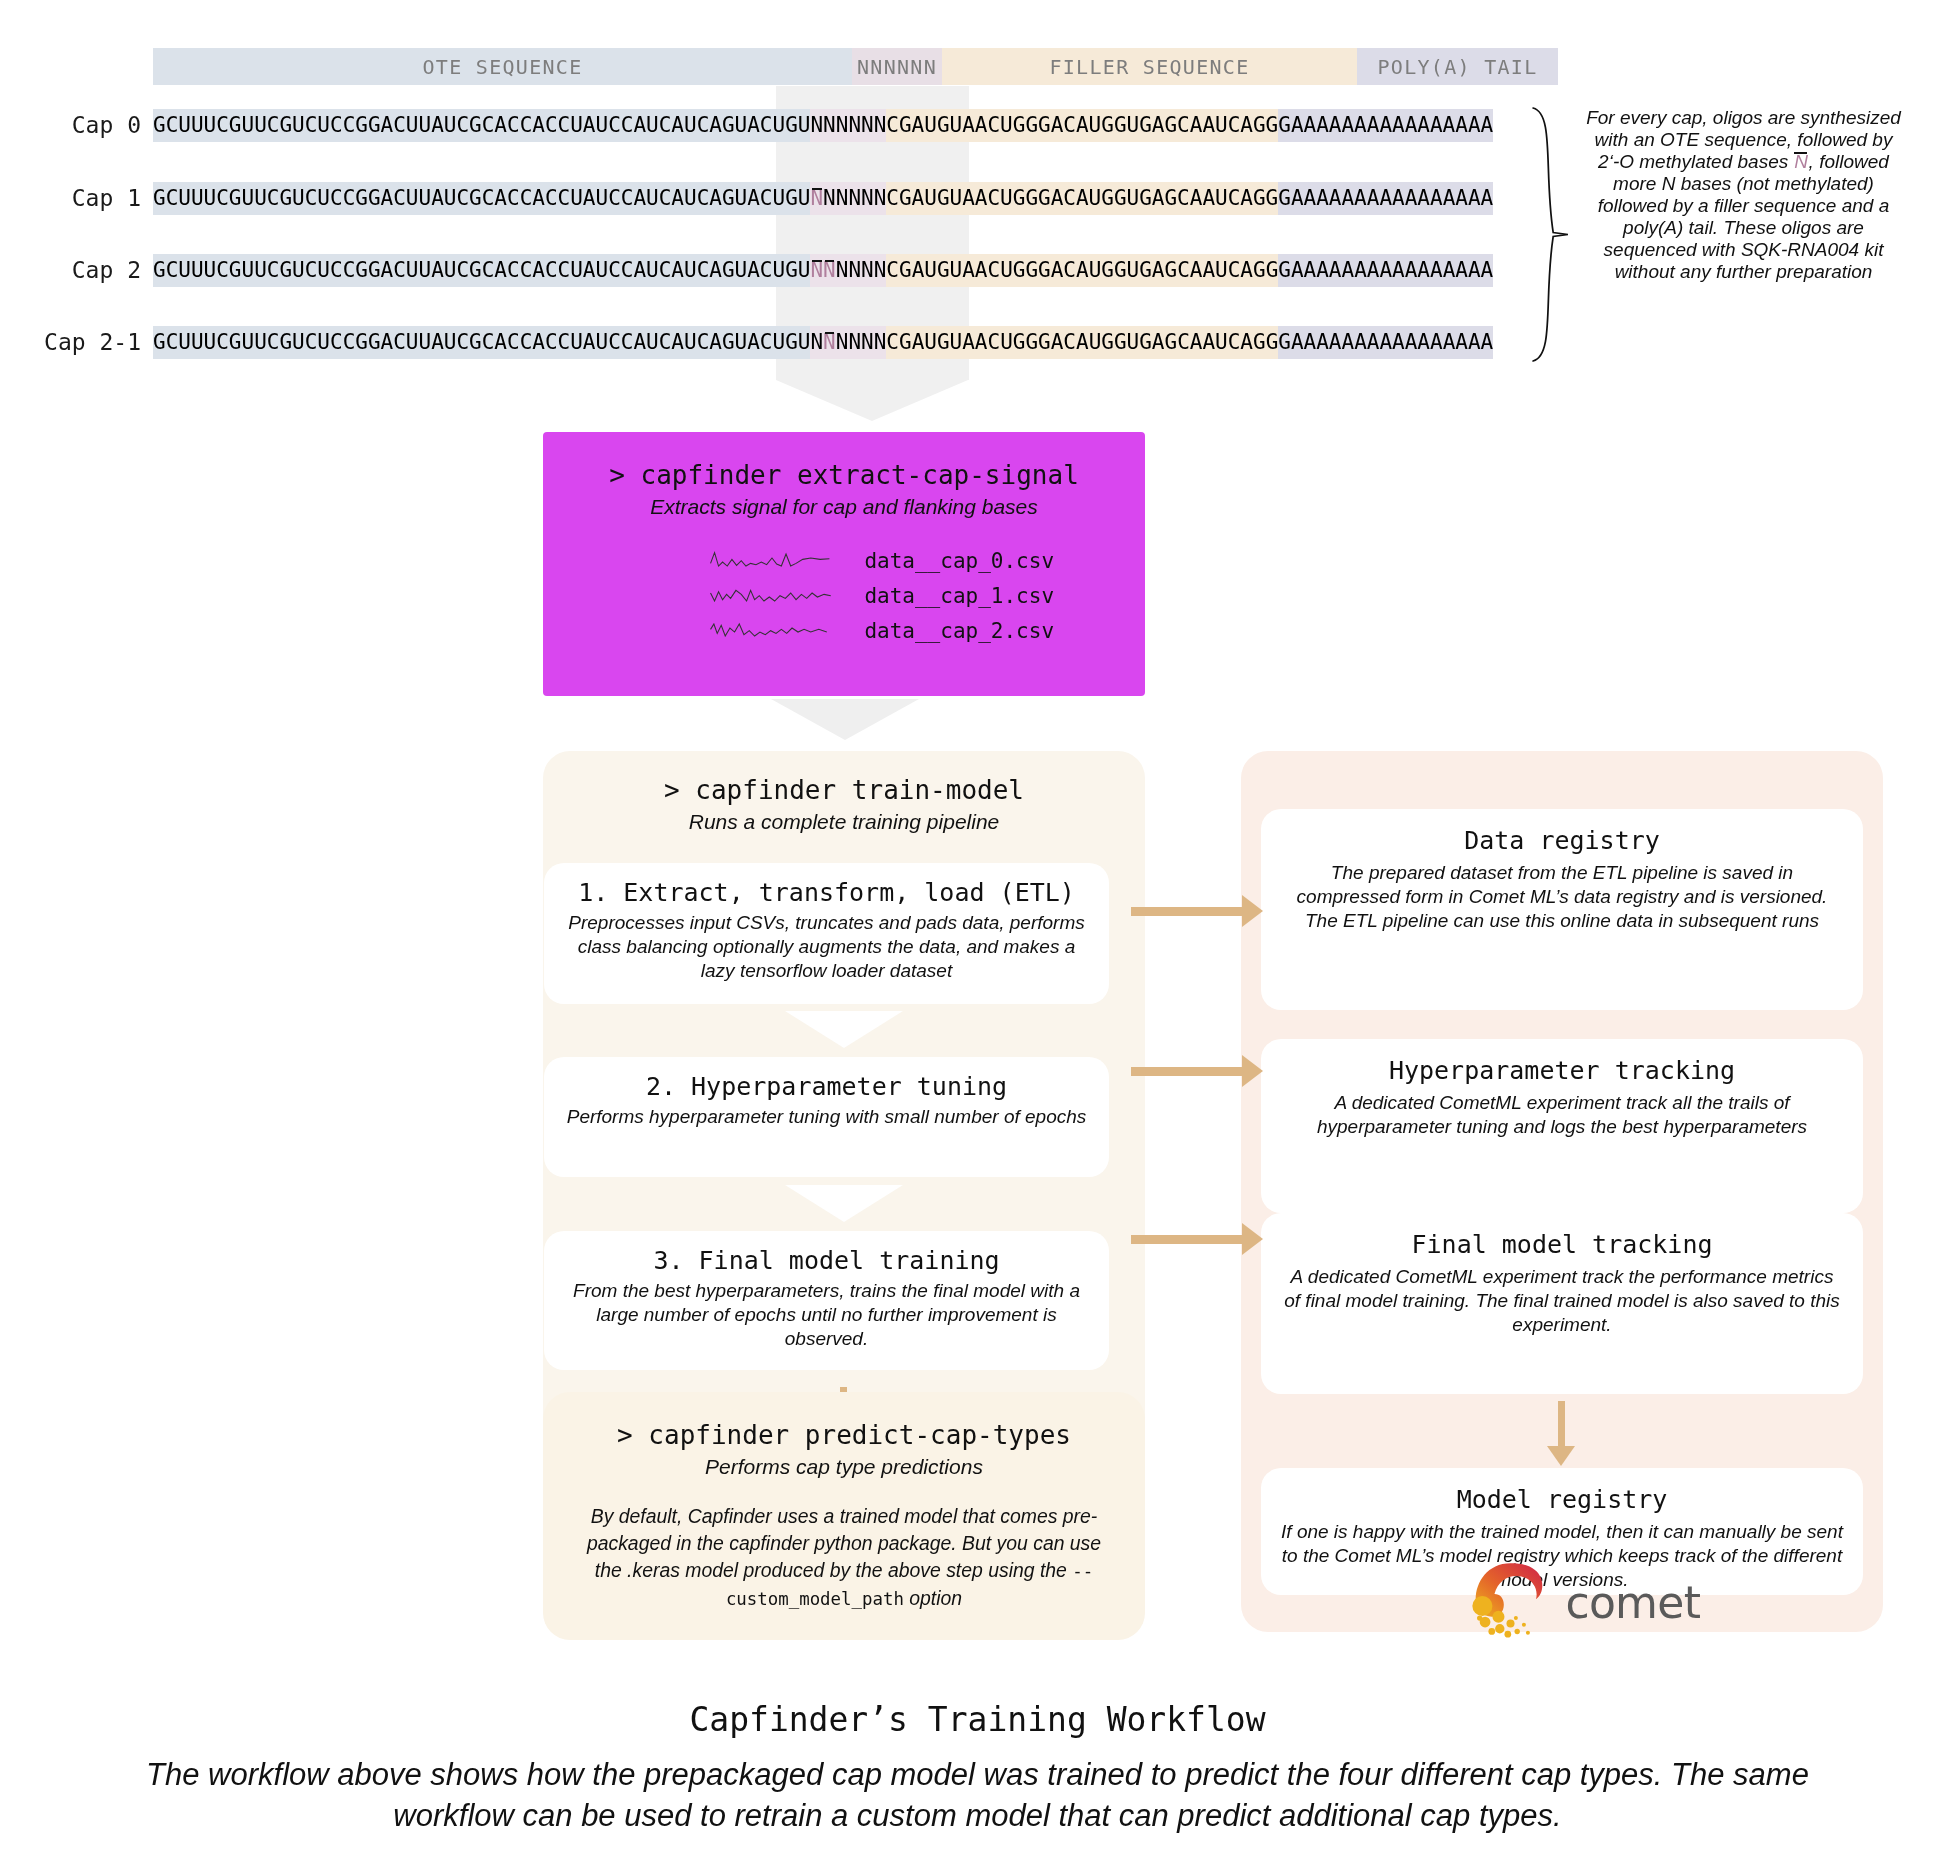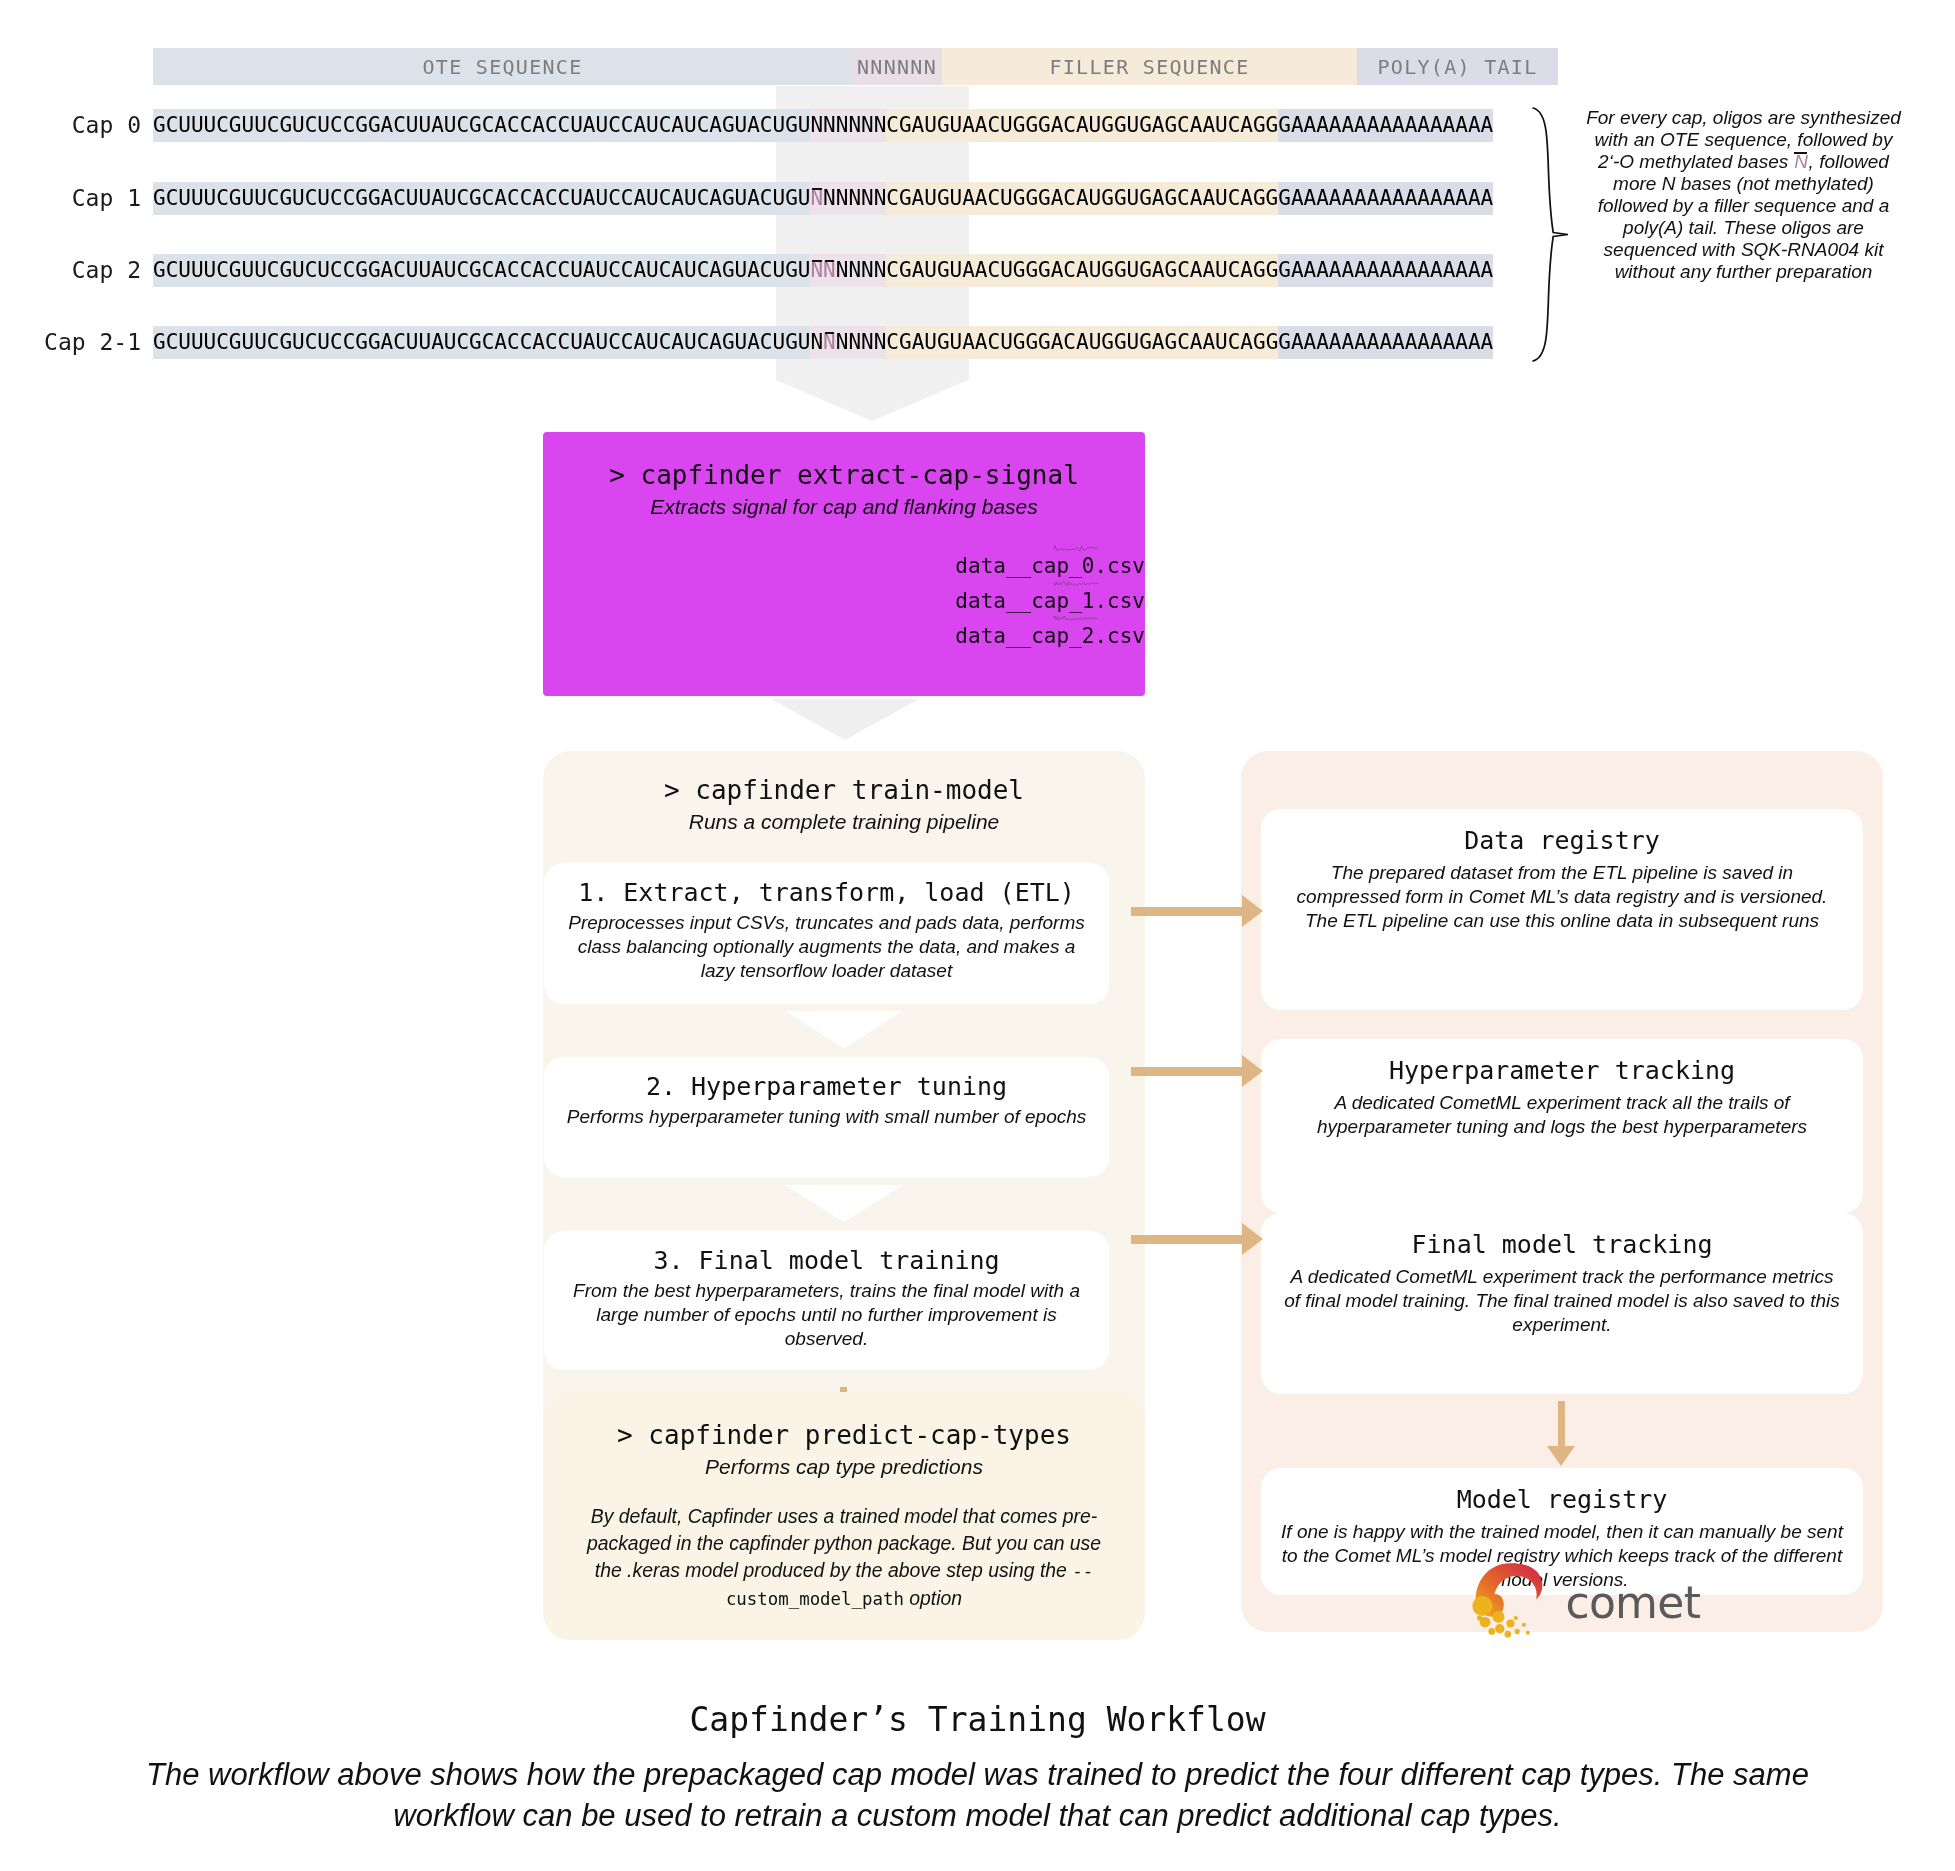--- a/index.html
+++ b/index.html
@@ -95,21 +95,21 @@
   }
   .cmd {
     font-family:"DejaVu Sans Mono", monospace; font-size:26px; color:#111;
     margin-top:28px;
   }
   .cmd-sub {
     font-family:"Liberation Sans", sans-serif; font-style:italic;
     font-size:21px; color:#111; margin-top:5.4px;
   }
   #csv-list { margin-top:24px; width:100%; }
-  .csv-row { display:flex; align-items:flex-end; height:35px; padding-left:166px;flex-direction:column; }
+  .csv-row { display:flex; align-items:center; height:35px; padding-left:166px; }
   .csv-row svg { width:134px; height:29.4px; }
   .csv-name {
     font-family:"DejaVu Sans Mono", monospace; font-size:21px;
     color:#111; margin-left:21.4px;
   }
   .arrow-down-grey {
     position:absolute; width:0; height:0;
     border-left:74px solid transparent; border-right:74px solid transparent;
     border-top:41px solid #efefef;
   }

